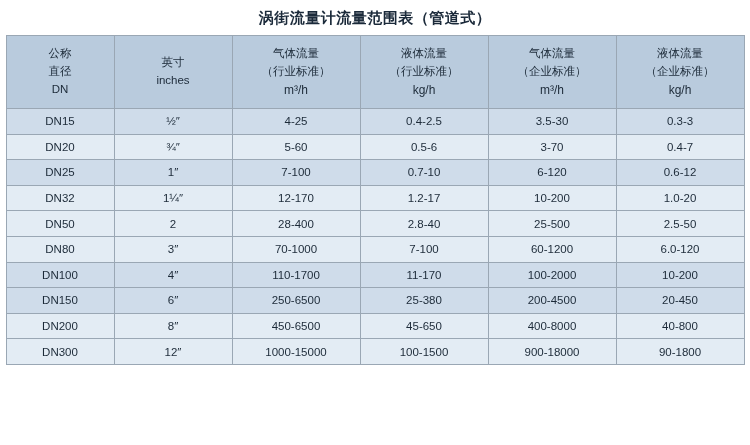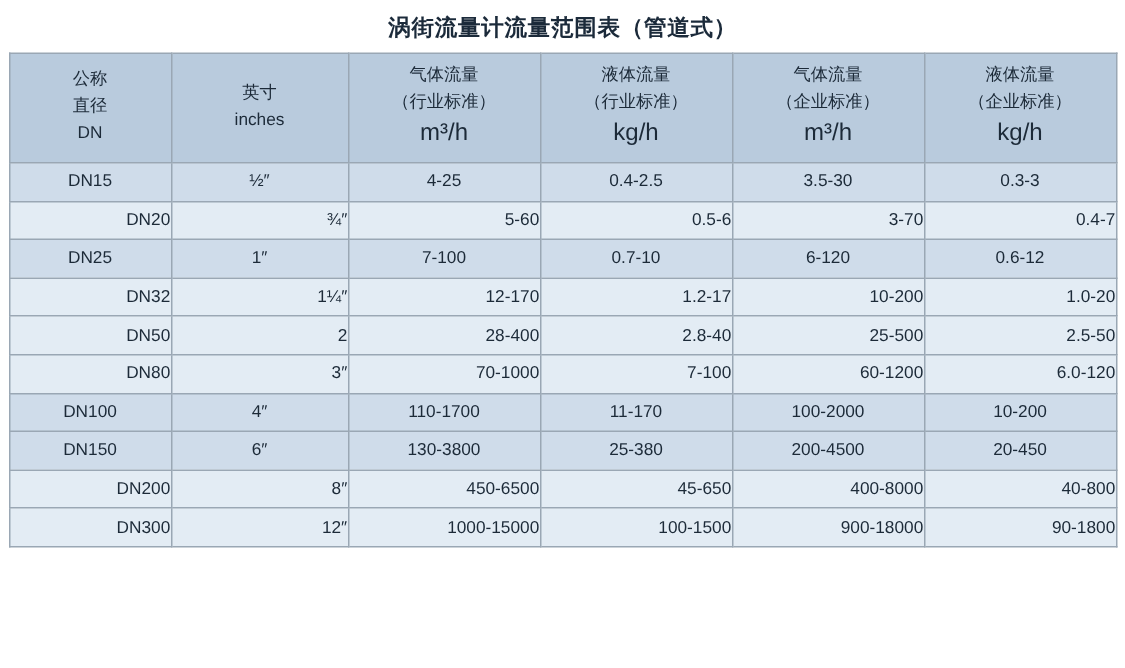--- a/index.html
+++ b/index.html
@@ -53,32 +53,31 @@
     font-weight: bold;
     line-height: 1.55;
     padding: 2px 2px;
   }
   thead th .sub {
     font-weight: normal;
     font-size: 11.5px;
   }
   thead th .unit {
     font-weight: normal;
-    font-size: 16px;
+    font-size: 12px;
   }
   tbody tr td {
     height: 24.6px;
   }
   tbody tr.odd td {
     background: #cfdcea;
     text-align: center;
   }
   tbody tr.even td {
     background: #e3ecf4;
-    text-align: right;
   }
   td.col-dn {
     font-size: 12px;
   }
   td.col-inch {
     font-size: 12px;
     text-align: center;
   }
   .hdr-line { display: block; }
 </style>
@@ -185,21 +184,21 @@
         <td class="col-dn">DN100</td>
         <td class="col-inch">4″</td>
         <td>110-1700</td>
         <td>11-170</td>
         <td>100-2000</td>
         <td>10-200</td>
       </tr>
       <tr class="odd">
         <td class="col-dn">DN150</td>
         <td class="col-inch">6″</td>
-        <td>130-3800</td>
+        <td>250-6500</td>
         <td>25-380</td>
         <td>200-4500</td>
         <td>20-450</td>
       </tr>
       <tr class="even">
         <td class="col-dn">DN200</td>
         <td class="col-inch">8″</td>
         <td>450-6500</td>
         <td>45-650</td>
         <td>400-8000</td>

